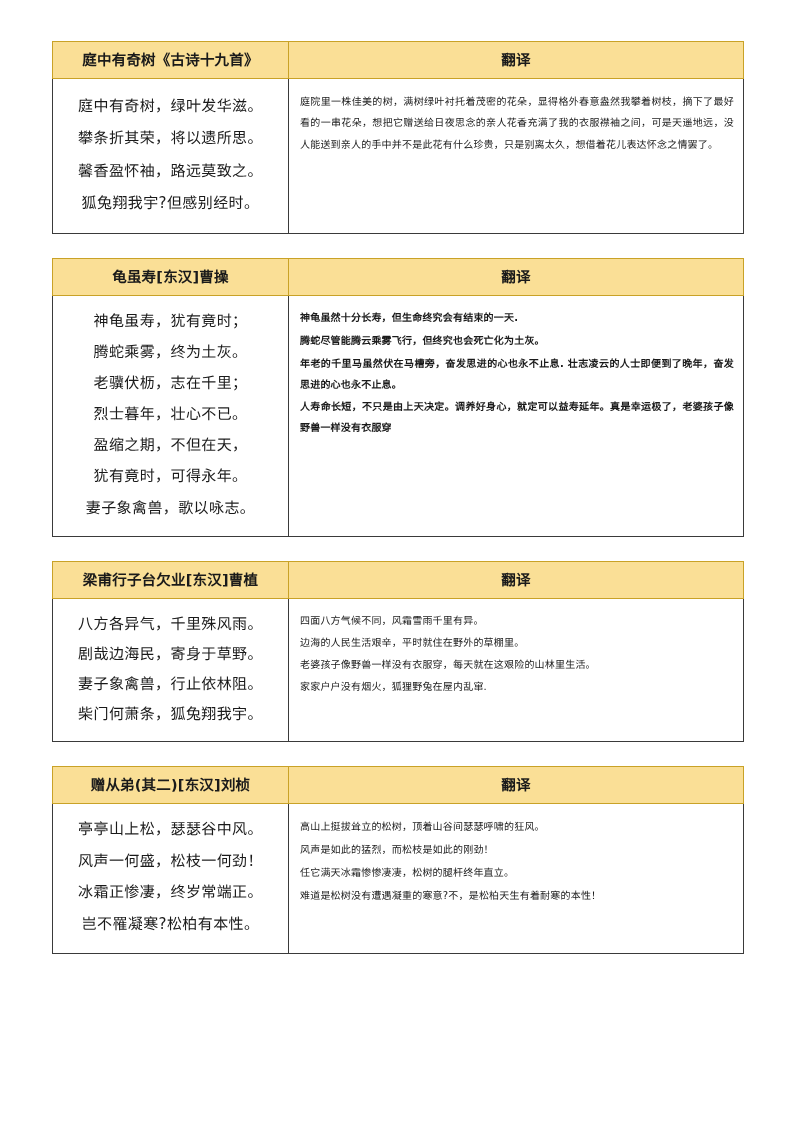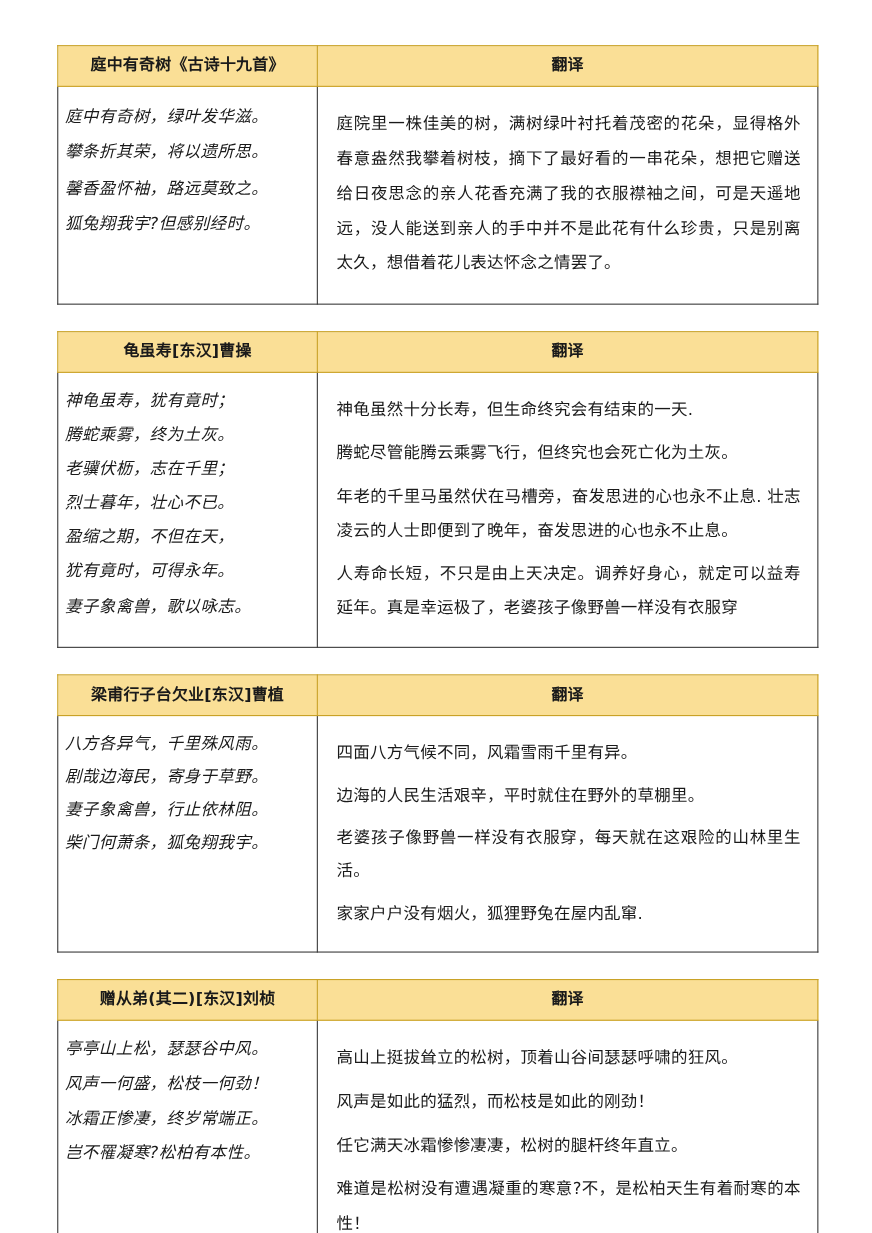--- a/index.html
+++ b/index.html
@@ -60,41 +60,40 @@
     padding: 10px 7px 12px 9px;
   }
 
   .line {
     font-size: 15px;
     line-height: 1.95;
     white-space: nowrap;
     letter-spacing: 0.4px;
   }
   .orig-cell .line {
-    text-align: left;
-    font-style: italic;
+    text-align: center;
   }
   .para {
-    font-size: 15px;
+    font-size: 10px;
     line-height: 2.0;
     text-align: justify;
     text-justify: inter-ideograph;
     letter-spacing: 0.2px;
-    margin: 8px;
+    margin: 2px;
   }
   .trans-cell .para + .para { margin-top: 0; }
 
   
   .t1 td.orig-cell { padding-top: 11px; padding-bottom: 14px; }
   .t1 .line { line-height: 2.15; }
   .t1 .para { line-height: 2.12; }
 
   .t2 td.orig-cell { padding-top: 10px; padding-bottom: 12px; }
   .t2 .line { line-height: 2.07; }
-  .t2 .para { line-height: 2.08; }
+  .t2 .para { line-height: 2.08; font-weight: bold; }
 
   .t3 .line { line-height: 2.12; }
   .t3 .para { line-height: 2.12; }
 
   .t4 .line { line-height: 2.0; }
   .t4 .para { line-height: 2.02; }
 </style>
 </head>
 <body>
 

